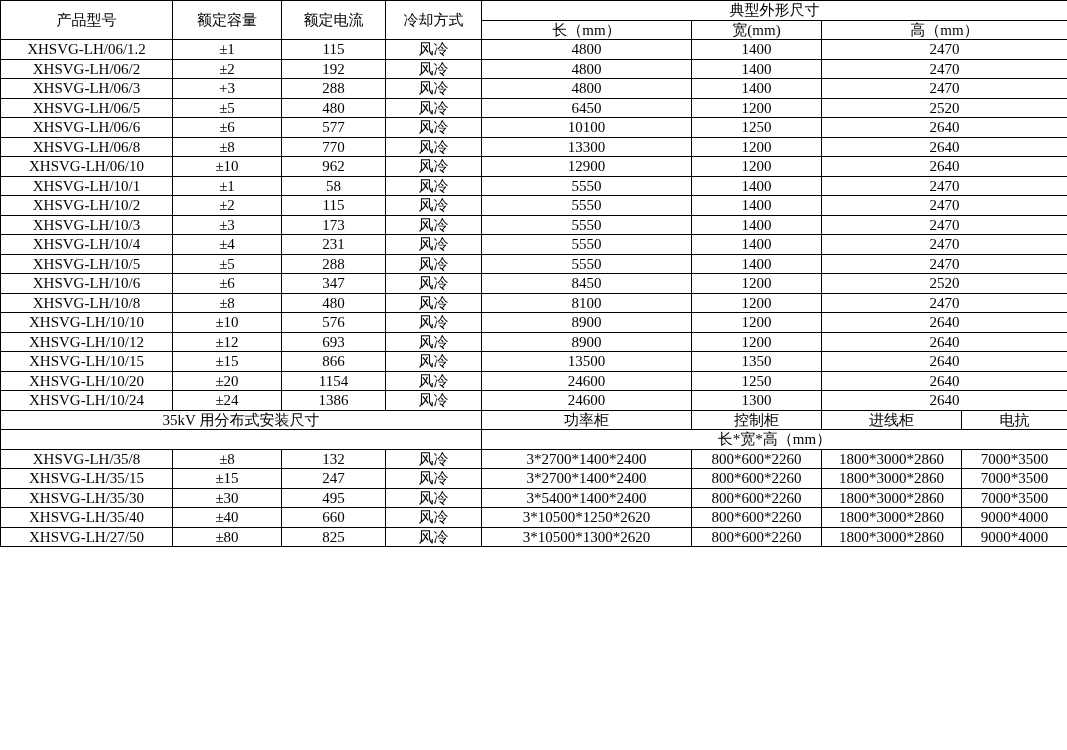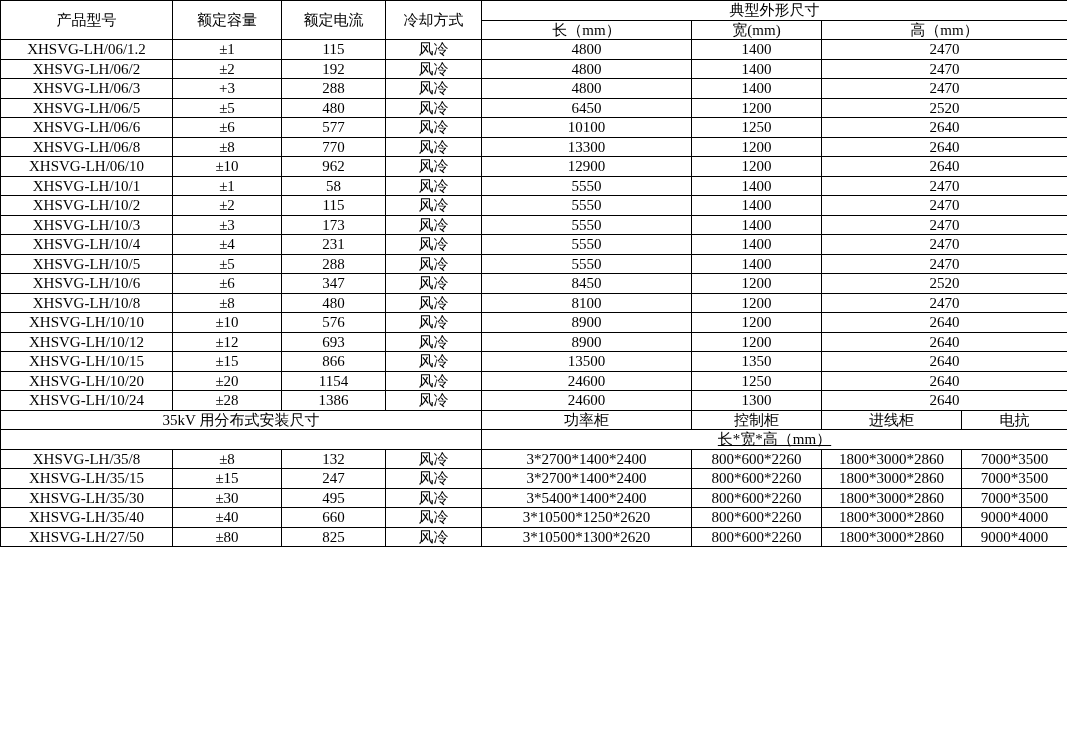--- a/index.html
+++ b/index.html
@@ -37,21 +37,20 @@
     padding-left: 14px;
     font-size: 15.5px;
     margin-top: 22px;
   }
   .band-cell {
     font-size: 16px;
     font-family: Liberation Serif, serif;
   }
   .sub-band {
     font-size: 15px;
-    text-decoration: underline;
   }
   col.c0 { width: 172px; }
   col.c1 { width: 109px; }
   col.c2 { width: 104px; }
   col.c3 { width: 96px; }
   col.c4 { width: 210px; }
   col.c5 { width: 130px; }
   col.c6 { width: 140px; }
   col.c7 { width: 106px; }
 </style>
@@ -240,21 +239,21 @@
       <td class="model-cell">XHSVG-LH/10/20</td>
       <td>±20</td>
       <td>1154</td>
       <td>风冷</td>
       <td>24600</td>
       <td>1250</td>
       <td colspan="2">2640</td>
     </tr>
     <tr>
       <td class="model-cell">XHSVG-LH/10/24</td>
-      <td>±28</td>
+      <td>±24</td>
       <td>1386</td>
       <td>风冷</td>
       <td>24600</td>
       <td>1300</td>
       <td colspan="2">2640</td>
     </tr>
 
     <tr>
       <td colspan="4" class="band-cell">35kV 用分布式安装尺寸</td>
       <td class="band-cell">功率柜</td>

